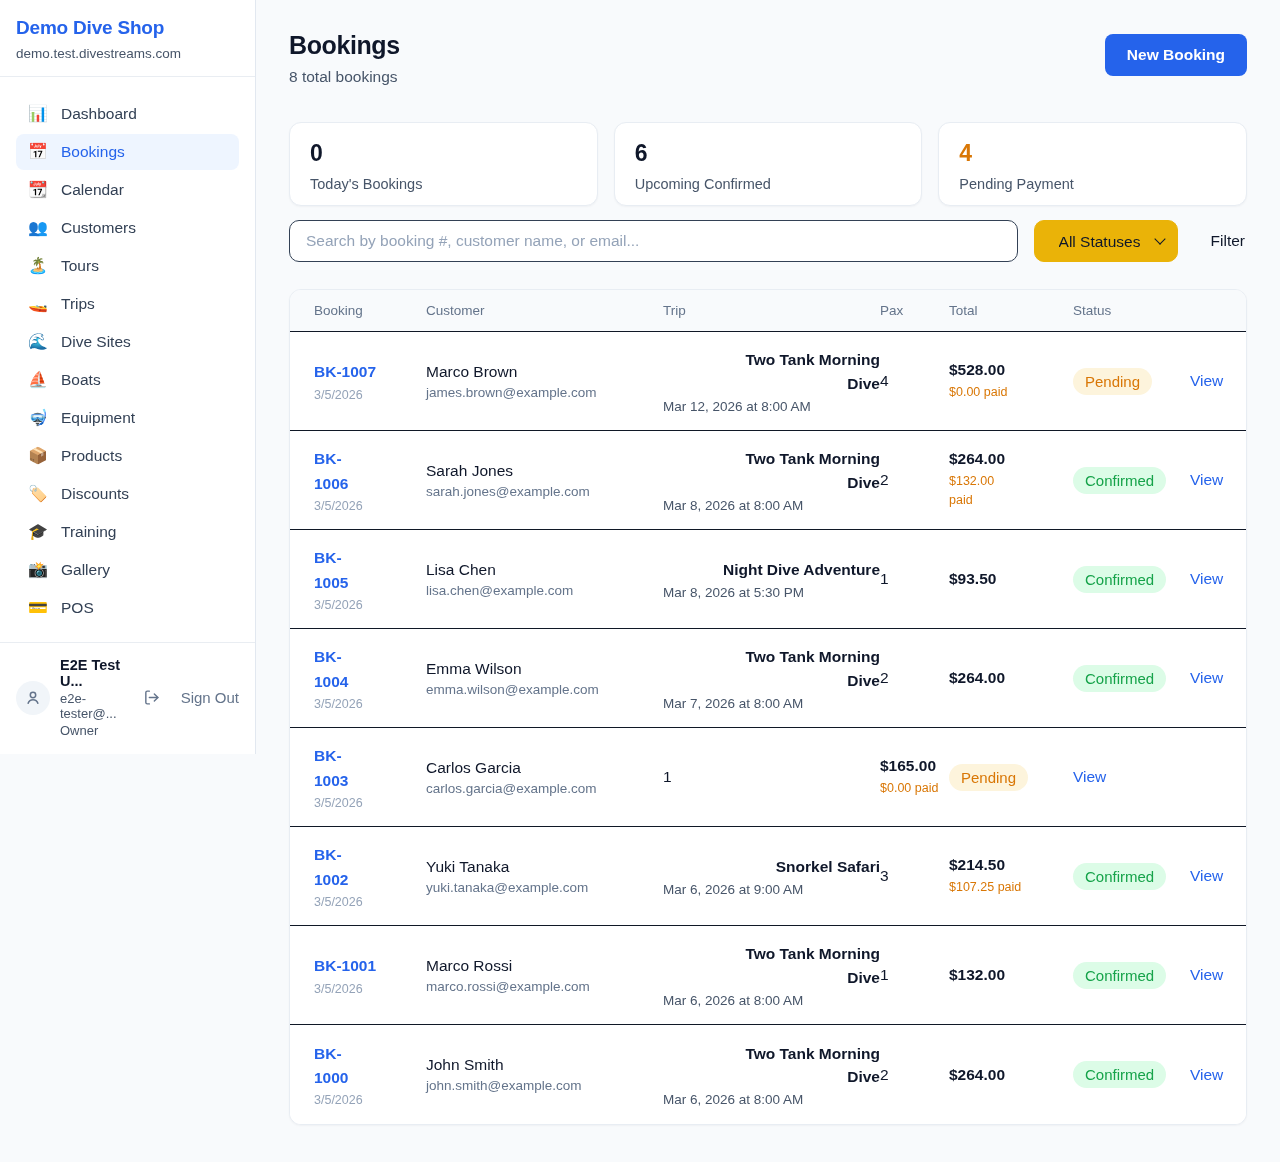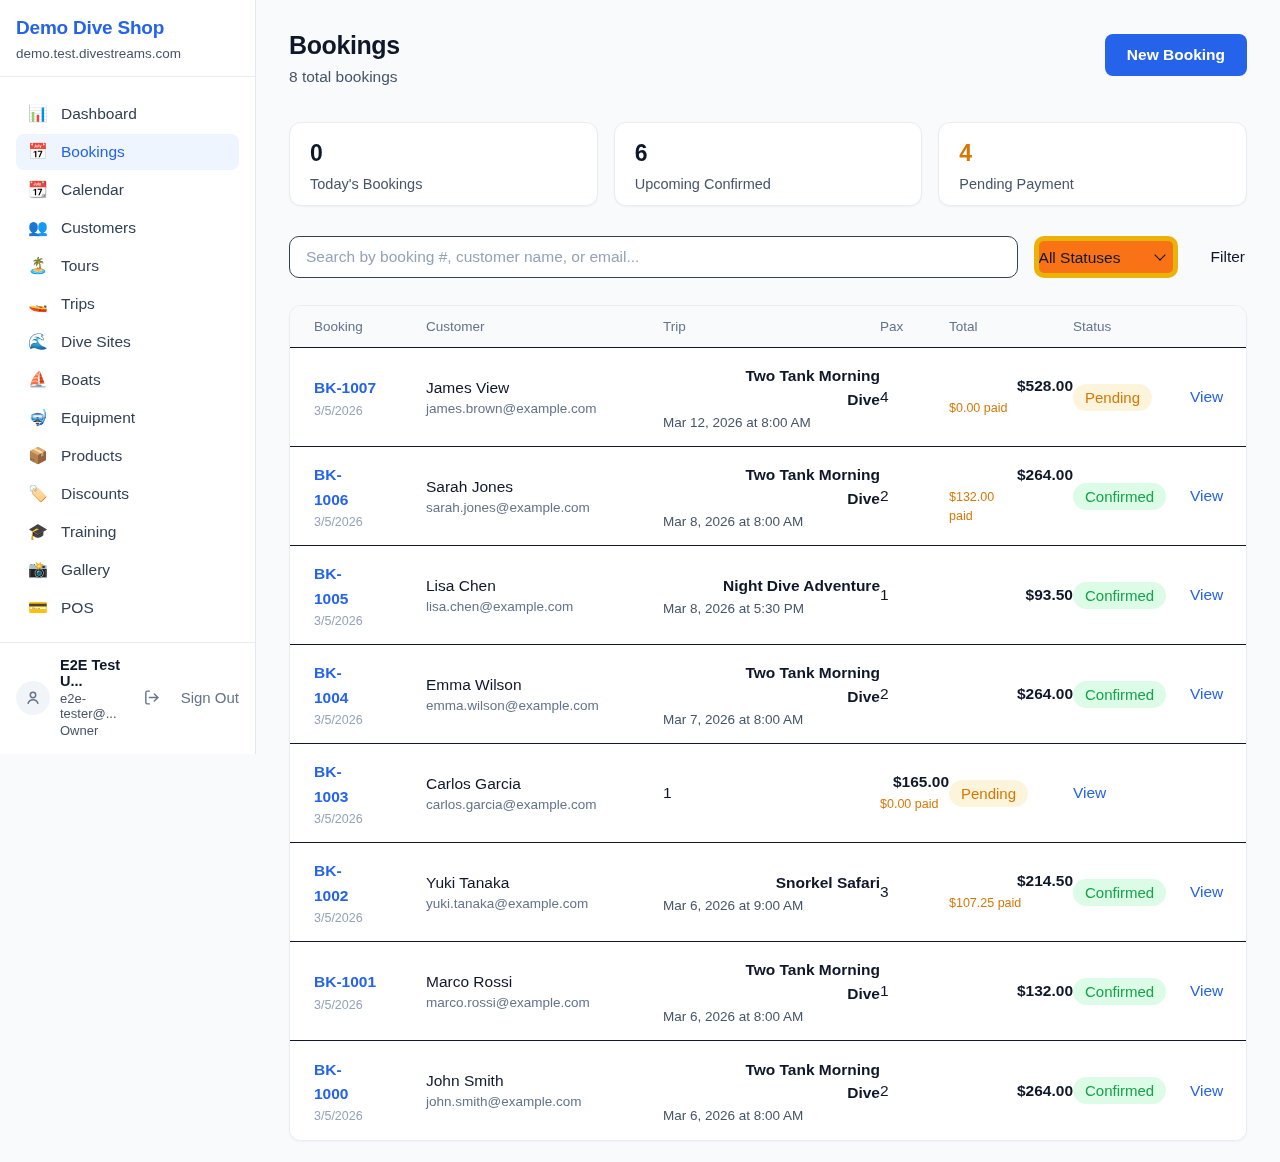--- a/index.html
+++ b/index.html
@@ -36,27 +36,27 @@
   .btn-primary { background:#2563eb; color:#fff; border:none; border-radius:8px; padding:12px 22px;
                  font-size:15.5px; font-weight:600; font-family:inherit; cursor:pointer; margin-top:3px; }
 
   .stats { display:grid; grid-template-columns:repeat(3,1fr); gap:16px; margin-top:36px; }
   .stat-card { background:#fff; border:1px solid #e8edf3; border-radius:12px; padding:17px 20px;
                box-shadow:0 1px 2px rgba(15,23,42,.04); height:84px; }
   .stat-value { font-size:23px; font-weight:800; color:#0f172a; }
   .stat-value.accent { color:#d97706; }
   .stat-label { font-size:14.5px; color:#475569; margin-top:9px; }
 
-  .filter-row { display:flex; align-items:center; margin-top:30px; }
+  .filter-row { display:flex; align-items:center; margin-top:14px; }
   .search-input { flex:1; height:42px; border:1px solid #334155; border-radius:10px; padding:0 16px;
                   font-size:15.5px; font-family:inherit; color:#0f172a; background:#fff; outline:none; }
   .search-input::placeholder { color:#94a3b8; }
   .select-wrap { position:relative; margin-left:16px; }
   .status-select { appearance:none; -webkit-appearance:none; height:42px; width:144px;
-                   border:5px solid #eab308; border-radius:10px; background:#f97316; padding:0 30px 0 0;
+                   border:1px solid #eab308; border-radius:10px; background:#eab308; padding:0 30px 0 24px;
                    font-size:15.5px; font-family:inherit; color:#0f172a; cursor:pointer; }
   .select-wrap::after { content:""; position:absolute; right:14px; top:15px; width:7px; height:7px;
                         border-right:1.8px solid #0f172a; border-bottom:1.8px solid #0f172a;
                         transform:rotate(45deg); pointer-events:none; }
   .filter-btn { background:none; border:none; font-family:inherit; font-size:15.5px; color:#0f172a;
                 margin-left:33px; margin-right:2px; cursor:pointer; }
 
   
   .table-card { margin-top:27px; background:#fff; border:1px solid #e8edf3; border-radius:12px;
                 overflow:hidden; box-shadow:0 1px 2px rgba(15,23,42,.04); }
@@ -67,21 +67,21 @@
   .trow { height:99px; border-bottom:1px solid #101826; background:#fff; }
   .trow:last-child { border-bottom:none; }
   .pre { white-space:pre-line; }
   .bid { color:#2563eb; font-size:15.5px; font-weight:600; line-height:1.55; text-decoration:none; cursor:pointer; display:inline-block; }
   .bdate { color:#94a3b8; font-size:12.5px; margin-top:3px; }
   .cname { color:#0f172a; font-size:15.5px; font-weight:500; }
   .cemail { color:#64748b; font-size:13.5px; margin-top:4px; }
   .tname { color:#0f172a; font-size:15.5px; font-weight:600; line-height:1.5;text-align:right; }
   .tdate { color:#475569; font-size:13.5px; margin-top:4px; }
   .pax { font-size:15.5px; color:#0f172a; }
-  .total { font-size:15.5px; font-weight:700; color:#0f172a;text-align:right; }
+  .total { font-size:15.5px; font-weight:700; color:#0f172a; }
   .paid { font-size:12.5px; color:#d97706; margin-top:4px; line-height:1.5; }
   .badge { display:inline-block; font-size:15px; padding:5px 12px; border-radius:999px; }
   .badge.pending { color:#d97706; background:#fdf4dc; }
   .badge.confirmed { color:#16a34a; background:#dcfce7; }
   .view { color:#2563eb; font-size:15.5px; font-weight:500; text-decoration:none; cursor:pointer; }
 </style>
 </head>
 <body>
 
 <div class="app">
@@ -232,21 +232,21 @@
         <div class="th">Status</div>
         <div class="th"></div>
       </div>
       <div id="rows">
   <div class="tgrid trow">
     <div>
       <a class="bid pre">BK-1007</a>
       <div class="bdate">3/5/2026</div>
     </div>
     <div>
-      <div class="cname">James View</div>
+      <div class="cname">Marco Brown</div>
       <div class="cemail">james.brown@example.com</div>
     </div>
     <div>
       <div class="tname pre">Two Tank Morning
 Dive</div>
       <div class="tdate">Mar 12, 2026 at 8:00 AM</div>
     </div>
     <div class="pax">4</div>
     <div>
       <div class="total">$528.00</div>

